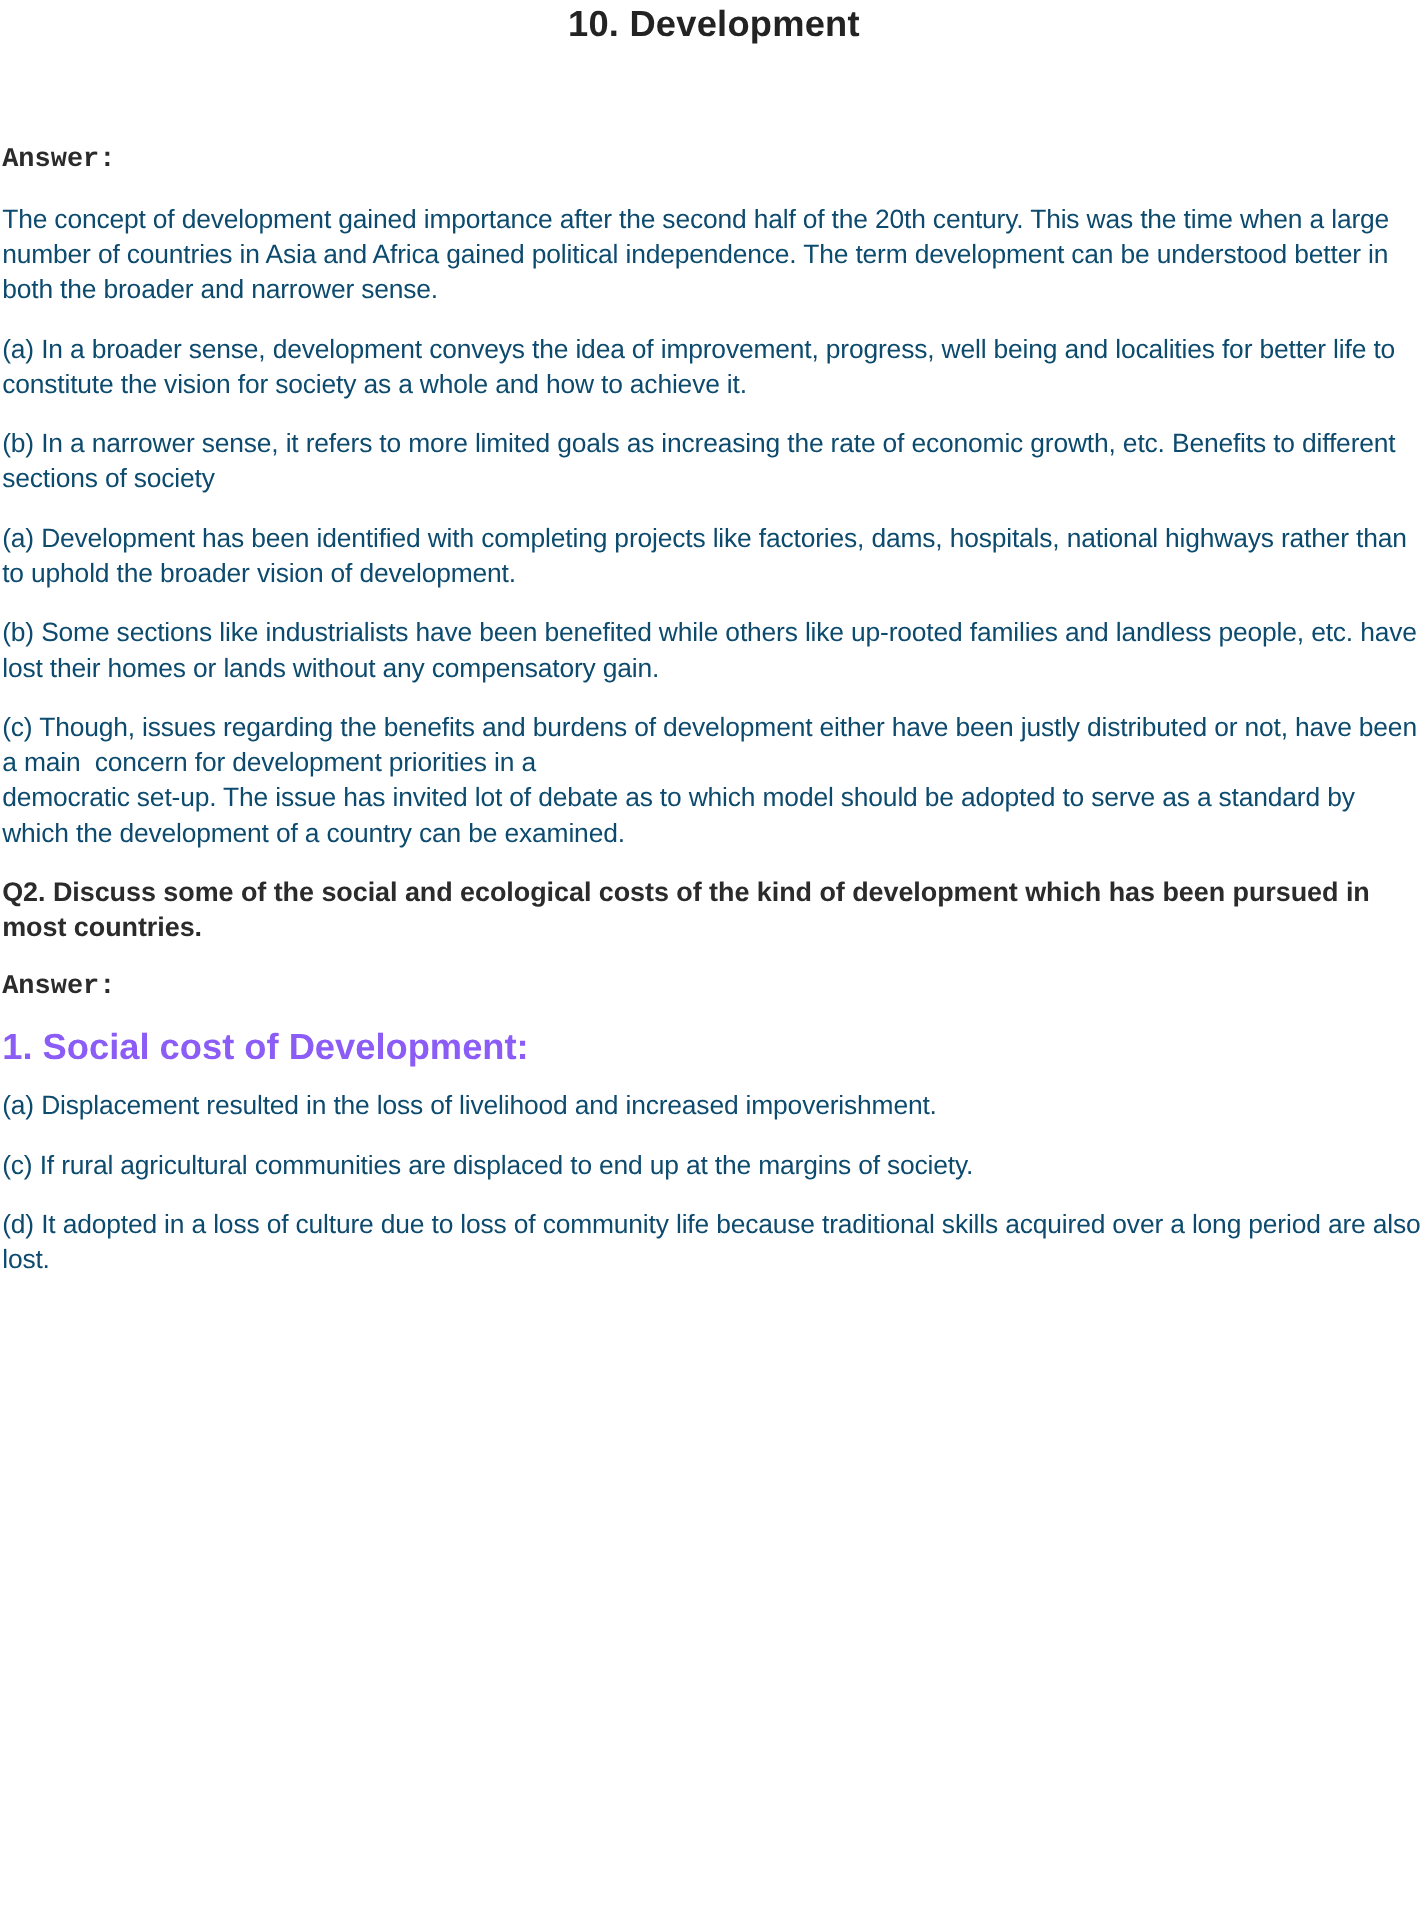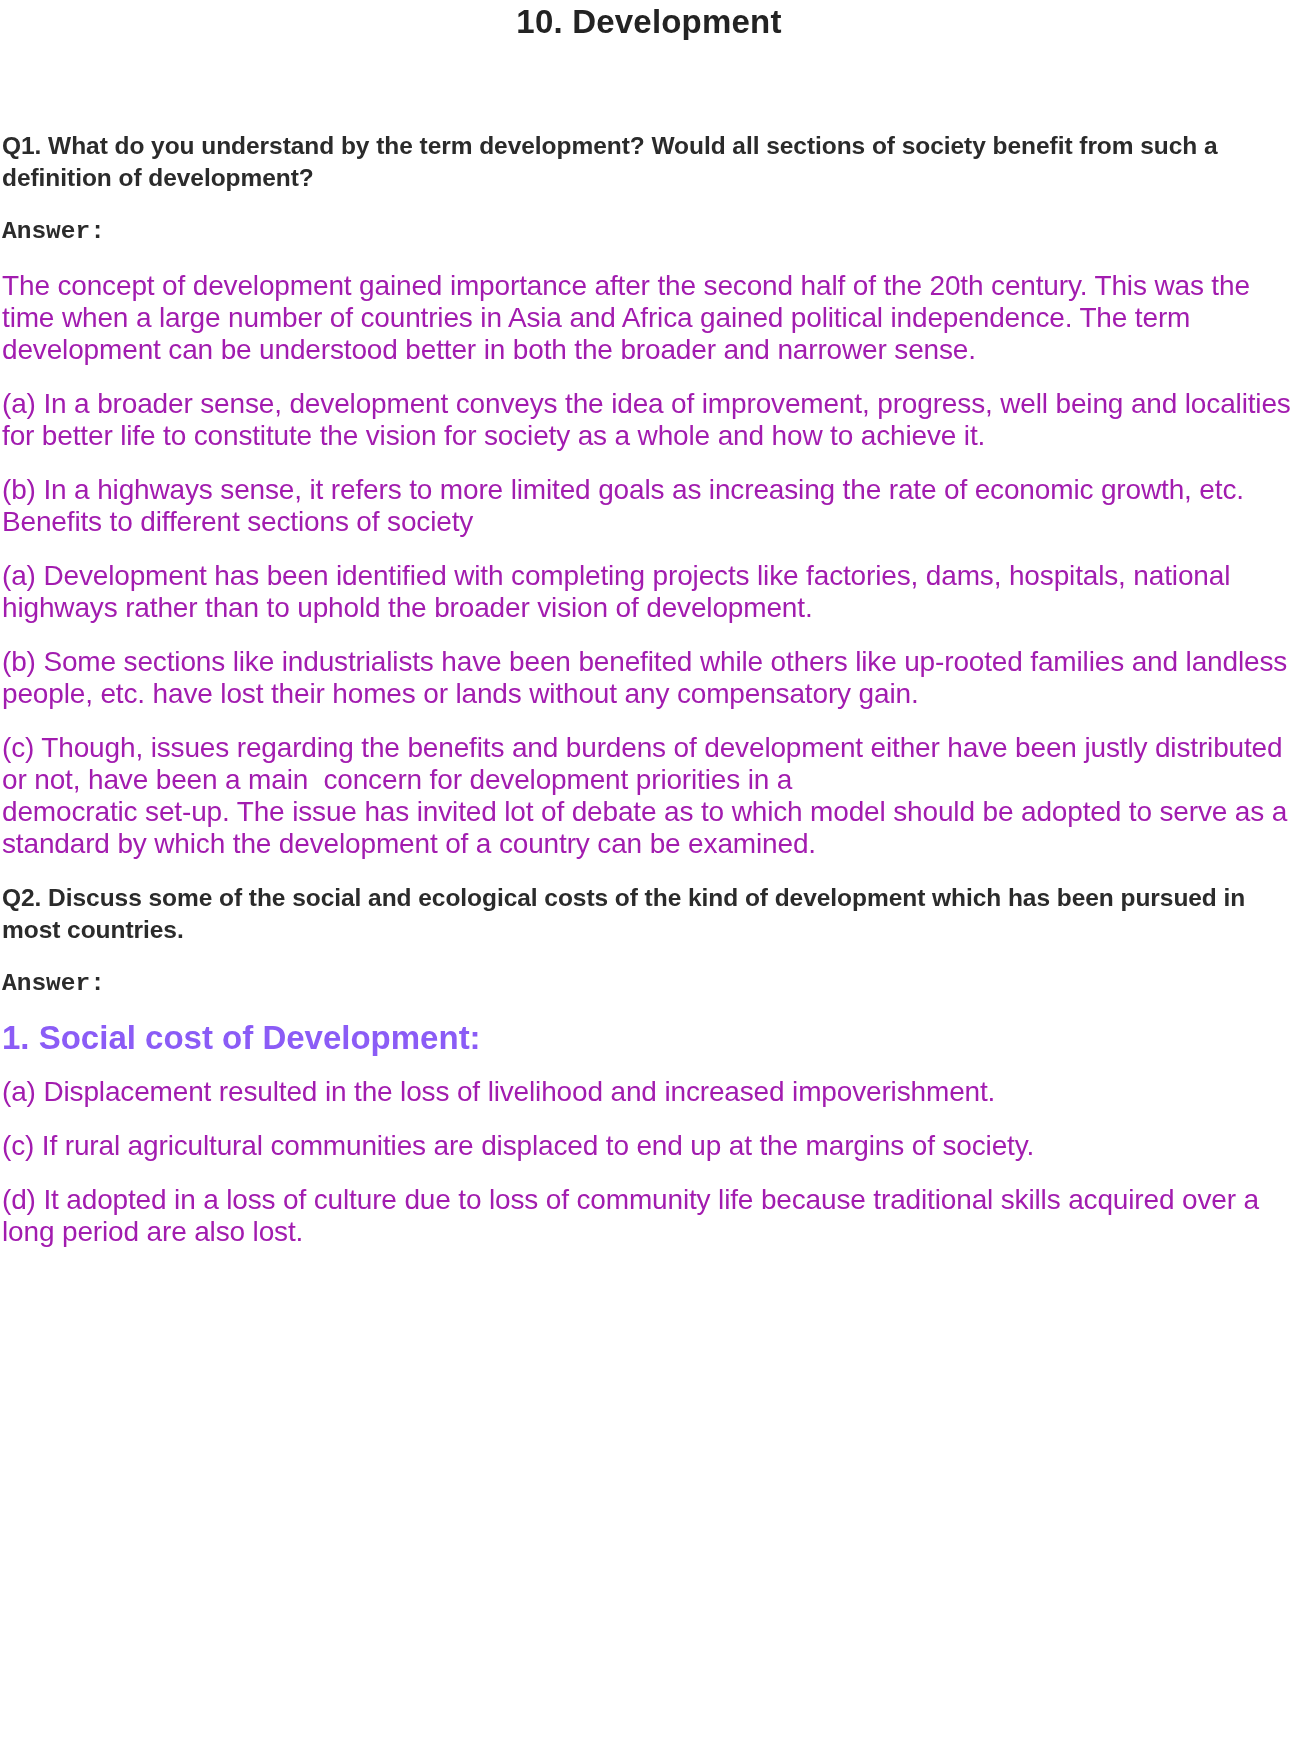--- a/index.html
+++ b/index.html
@@ -52,52 +52,51 @@
     font-family: Liberation Mono, monospace;
   }
   .sub-heading {
     font-size: 33px;
     font-weight: bold;
     color: #8b5cf6;
     line-height: 32px;
     margin: 0 0 22px 0;
   }
   .para {
-    font-size: 28px;
+    font-size: 24px;
     font-weight: normal;
-    color: #a21caf;
+    color: #0c4a6e;
     line-height: 32px;
     margin: 0 0 22px 0;
     letter-spacing: -0.15px;
     white-space: pre-wrap;
   }
   .para:last-child {
     margin-bottom: 0;
   }
 </style>
 </head>
 <body>
 
 <div class="page">
 
   <h1 class="doc-title">10. Development</h1>
 
   <div class="spacer-after-title"></div>
 
   <div class="body-content">
 
-    <p class="q-heading">Q1. What do you understand by the term development? Would all sections of society benefit from such a definition of development?</p>
 
     <p class="answer-label">Answer:</p>
 
     <p class="para">The concept of development gained importance after the second half of the 20th century. This was the time when a large number of countries in Asia and Africa gained political independence. The term development can be understood better in both the broader and narrower sense.</p>
 
     <p class="para">(a) In a broader sense, development conveys the idea of improvement, progress, well being and localities for better life to constitute the vision for society as a whole and how to achieve it.</p>
 
-    <p class="para">(b) In a highways sense, it refers to more limited goals as increasing the rate of economic growth, etc. Benefits to different sections of society</p>
+    <p class="para">(b) In a narrower sense, it refers to more limited goals as increasing the rate of economic growth, etc. Benefits to different sections of society</p>
 
     <p class="para">(a) Development has been identified with completing projects like factories, dams, hospitals, national highways rather than to uphold the broader vision of development.</p>
 
     <p class="para">(b) Some sections like industrialists have been benefited while others like up-rooted families and landless people, etc. have lost their homes or lands without any compensatory gain.</p>
 
     <p class="para">(c) Though, issues regarding the benefits and burdens of development either have been justly distributed or not, have been a main  concern for development priorities in a
 democratic set-up. The issue has invited lot of debate as to which model should be adopted to serve as a standard by which the development of a country can be examined.</p>
 
     <p class="q-heading">Q2. Discuss some of the social and ecological costs of the kind of development which has been pursued in most countries.</p>
 

